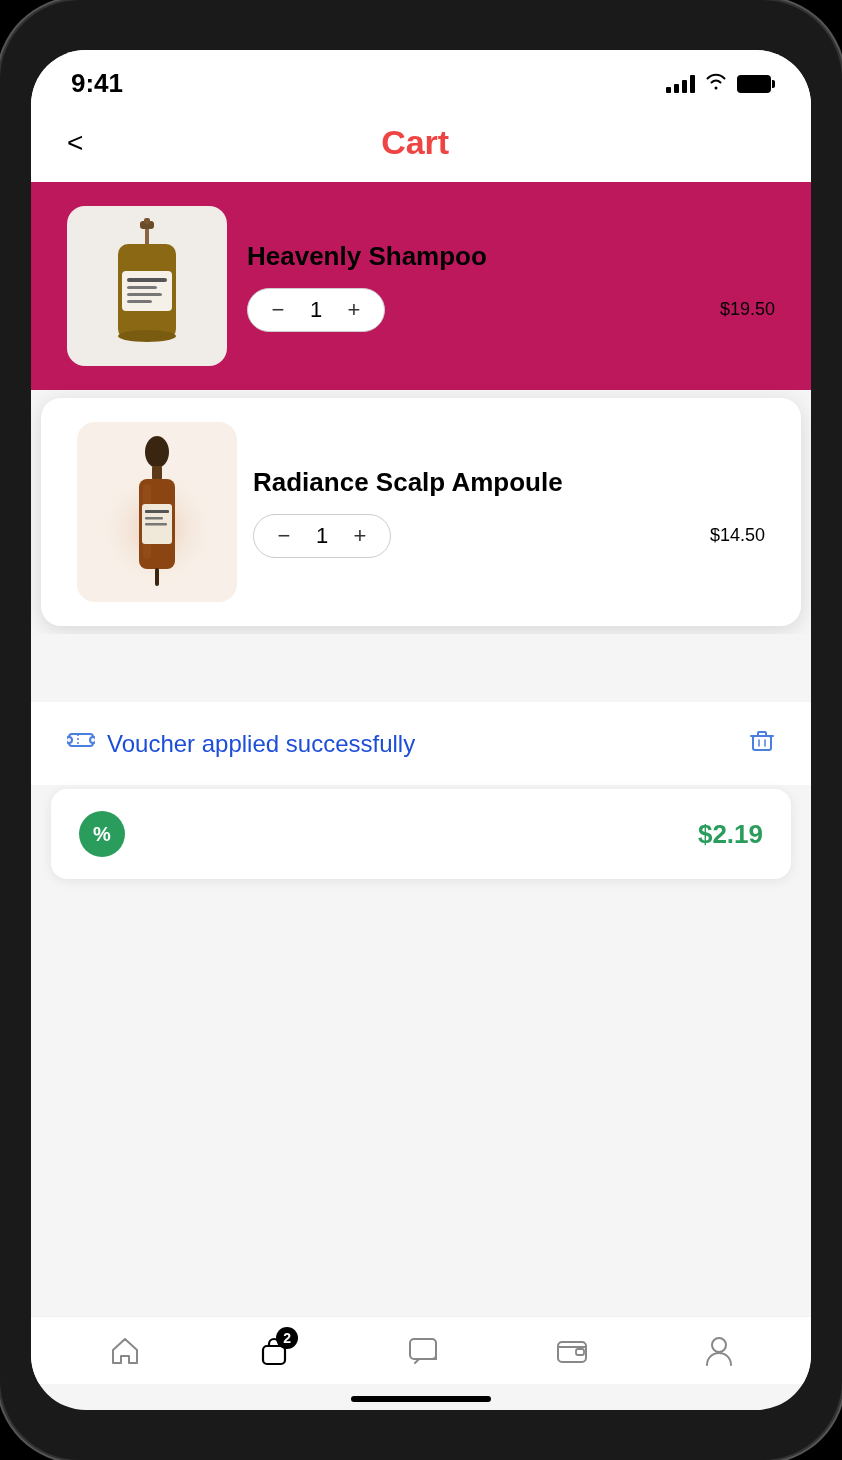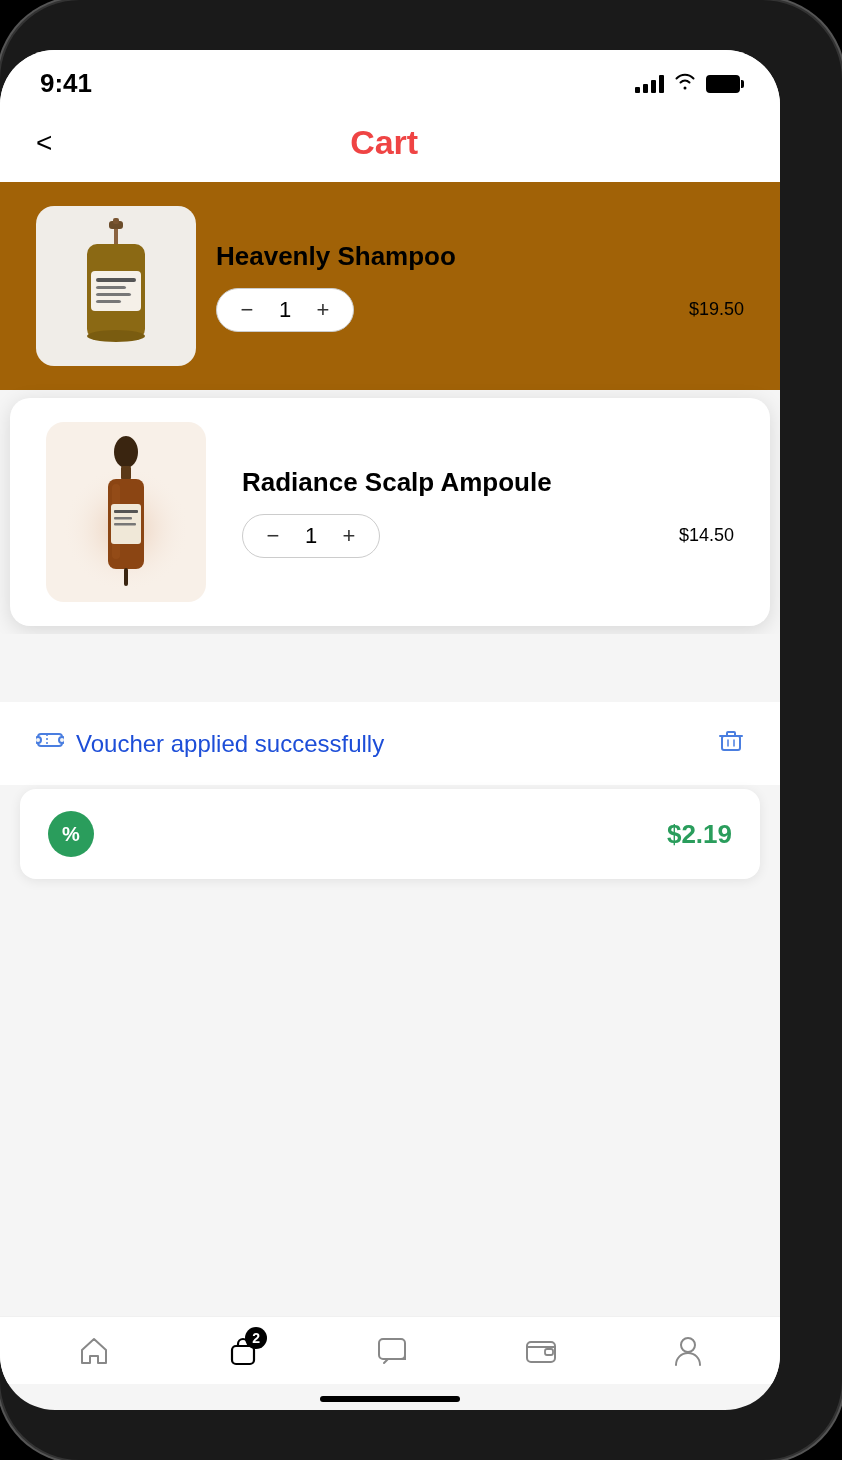--- a/index.html
+++ b/index.html
@@ -14,20 +14,21 @@
     .phone-frame {
       width: 842px;
       height: 1460px;
       background: #1a1a1a;
       border-radius: 80px;
       position: relative;
       box-shadow: 0 0 0 2px #333, 0 0 0 4px #555, 0 20px 60px rgba(0,0,0,0.8);
       overflow: hidden;
       display: flex;
       flex-direction: column;
+      align-items: center;
     }
     .phone-screen {
       width: 780px;
       height: 1360px;
       background: #f5f5f5;
       border-radius: 55px;
       margin-top: 50px;
       overflow: hidden;
       position: relative;
       display: flex;
@@ -108,21 +109,21 @@
     }
     
     .cart-content {
       flex: 1;
       overflow-y: auto;
       background: #f5f5f5;
       padding-bottom: 10px;
     }
     
     .cart-item-1 {
-      background: #a16207;
+      background: #be185d;
       margin: 0 0 8px 0;
       padding: 24px 36px;
       display: flex;
       align-items: center;
       gap: 20px;
     }
     .item-image-wrap-1 {
       width: 160px;
       height: 160px;
       background: #f0ede8;
@@ -183,21 +184,21 @@
       margin: 0 -10px 8px;
       padding: 0 0px;
     }
     .cart-item-2 {
       background: #fff;
       margin: 0 20px;
       padding: 24px 36px;
       border-radius: 20px;
       display: flex;
       align-items: center;
-      gap: 36px;
+      gap: 16px;
       box-shadow: 0 4px 20px rgba(0,0,0,0.12);
     }
     .item-image-wrap-2 {
       width: 160px;
       height: 180px;
       background: #f8f0e8;
       border-radius: 18px;
       display: flex;
       align-items: center;
       justify-content: center;

